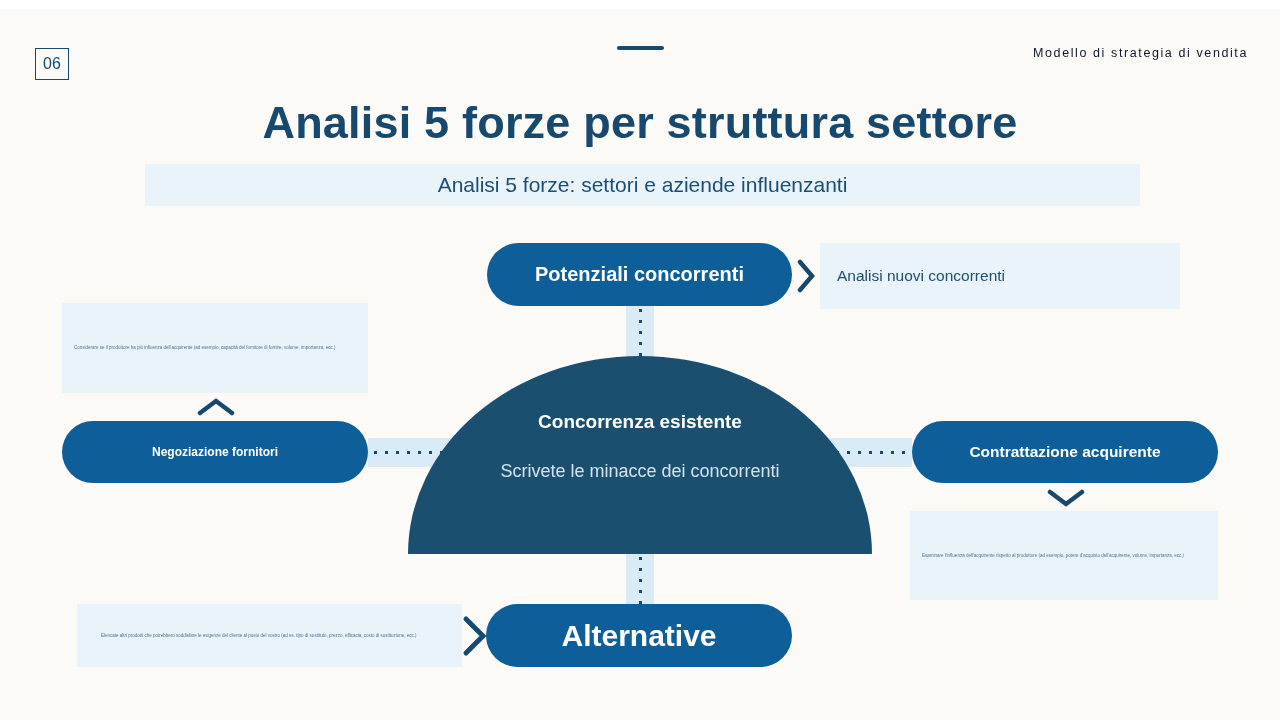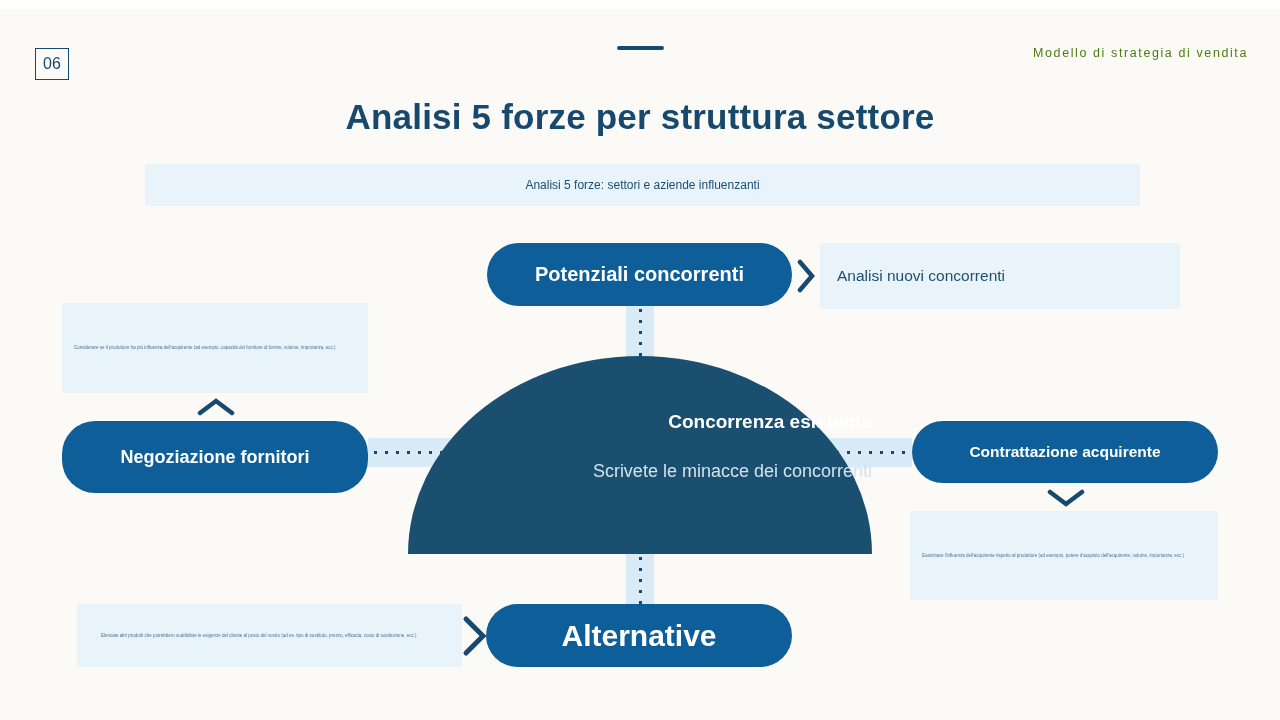--- a/index.html
+++ b/index.html
@@ -8,47 +8,47 @@
     background:var(--background,#fbfaf6);
     font-family:"Liberation Sans","DejaVu Sans",sans-serif;
     color:var(--navy,#17496e);
     margin-top:9px;
   }
   .abs{position:absolute;}
   
   .page-num{left:35px;top:39px;width:32px;height:30px;border:1.5px solid var(--navy,#17496e);
     display:flex;align-items:center;justify-content:center;font-size:16px;color:var(--navy,#17496e);}
   .top-dash{left:617px;top:37px;width:47px;height:4px;background:var(--navy,#17496e);border-radius:2px;}
-  .header-label{right:32px;top:37px;font-size:12.5px;letter-spacing:1.6px;color:#4d7c0f;}
-  .title{left:0;right:0;top:88px;margin:0;text-align:center;font-size:35px;font-weight:600;
+  .header-label{right:32px;top:37px;font-size:12.5px;letter-spacing:1.6px;color:#0f172a;}
+  .title{left:0;right:0;top:88px;margin:0;text-align:center;font-size:45px;font-weight:600;
     color:var(--navy,#17496e);letter-spacing:0.2px;}
   .subtitle-bar{left:145px;top:155px;width:995px;height:42px;background:var(--light_box,#e8f3fa);
-    display:flex;align-items:center;justify-content:center;font-size:12px;color:#1c4e74;}
+    display:flex;align-items:center;justify-content:center;font-size:21px;color:#1c4e74;}
   
   .band{background:var(--band,#d8ebf7);z-index:0;}
   .band-h{left:368px;top:429px;width:544px;height:29px;}
   .band-v-top{left:626px;top:296px;width:28px;height:56px;}
   .band-v-bottom{left:626px;top:544px;width:28px;height:57px;}
   .dots{z-index:1;}
   .dots-h{left:374px;top:442px;width:532px;height:3px;
     background-image:repeating-linear-gradient(to right,var(--navy,#17496e) 0 3px,transparent 3px 11px);}
   .dots-v{width:3px;background-image:repeating-linear-gradient(to bottom,var(--navy,#17496e) 0 3px,transparent 3px 11px);}
   .dots-v-top{left:639px;top:300px;height:52px;}
   .dots-v-bottom{left:639px;top:548px;height:50px;}
   
   .dome{left:408px;top:347px;width:464px;height:198px;z-index:2;
     background:var(--dome_blue,#1b4f70);
-    border-radius:232px 232px 0 0 / 198px 198px 0 0;text-align:right;}
+    border-radius:232px 232px 0 0 / 198px 198px 0 0;text-align:center;}
   .dome-title{position:absolute;left:0;right:0;top:55px;font-size:19px;font-weight:700;color:#ffffff;}
   .dome-sub{position:absolute;left:0;right:0;top:105px;font-size:18px;color:#d3e3ee;}
   
   .pill{z-index:3;background:var(--pill_blue,#0d5e99);border-radius:33px;color:#fff;
     display:flex;align-items:center;justify-content:center;font-weight:700;}
   .pill-top{left:487px;top:234px;width:305px;height:63px;font-size:20px;}
-  .pill-left{left:62px;top:412px;width:306px;height:72px;font-size:18px;}
+  .pill-left{left:62px;top:412px;width:306px;height:62px;font-size:12px;}
   .pill-right{left:912px;top:412px;width:306px;height:62px;font-size:15.5px;}
   .pill-alt{left:486px;top:595px;width:306px;height:63px;font-size:30px;}
   
   .note{background:var(--light_box,#e8f3fa);z-index:1;display:flex;align-items:center;}
   .note-top{left:820px;top:234px;width:360px;height:66px;padding:0 17px;box-sizing:border-box;
     font-size:15.5px;color:#20506f;}
   .tiny{font-size:4.5px;color:#4d7694;line-height:1.3;white-space:nowrap;overflow:hidden;}
   .note-left{left:62px;top:294px;width:306px;height:90px;padding:0 12px;box-sizing:border-box;}
   .note-right{left:910px;top:502px;width:308px;height:89px;padding:0 12px;box-sizing:border-box;}
   .note-bottom{left:77px;top:595px;width:385px;height:63px;padding:0 24px;box-sizing:border-box;}

